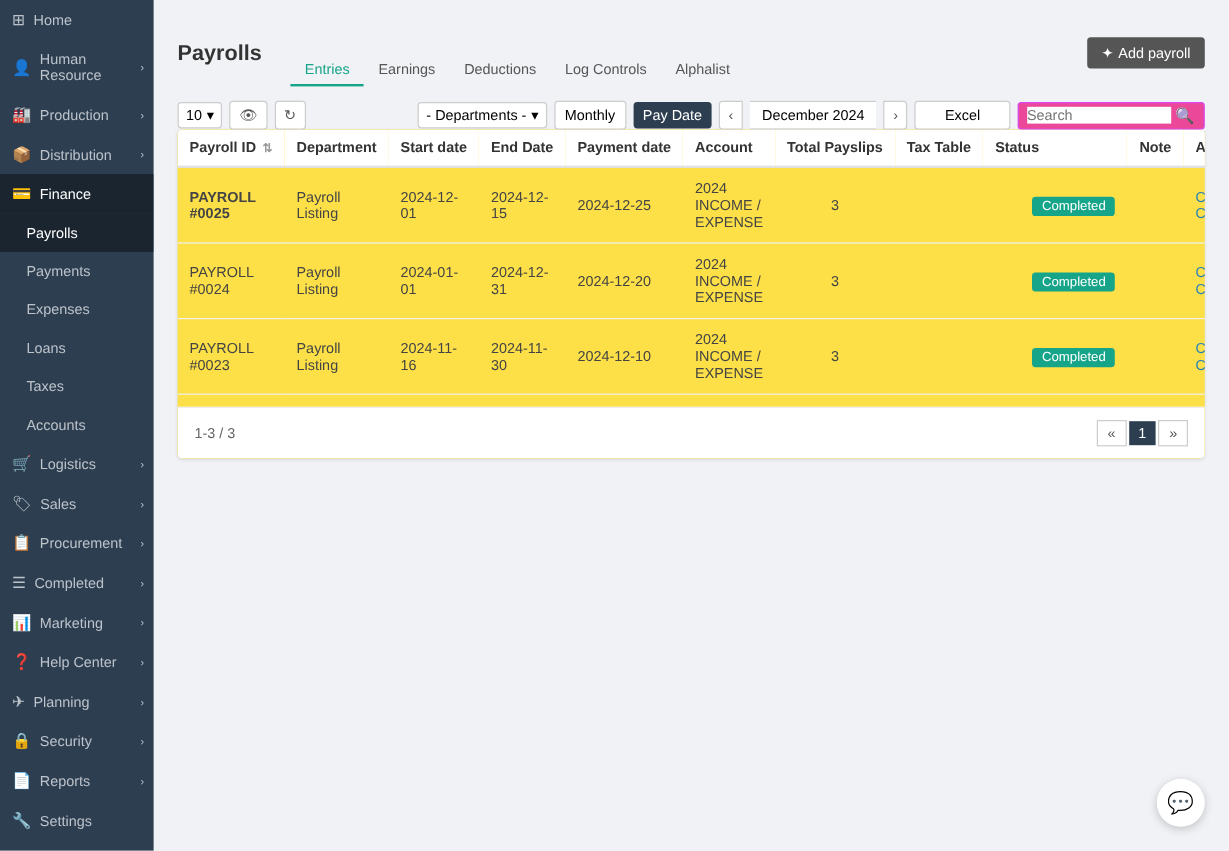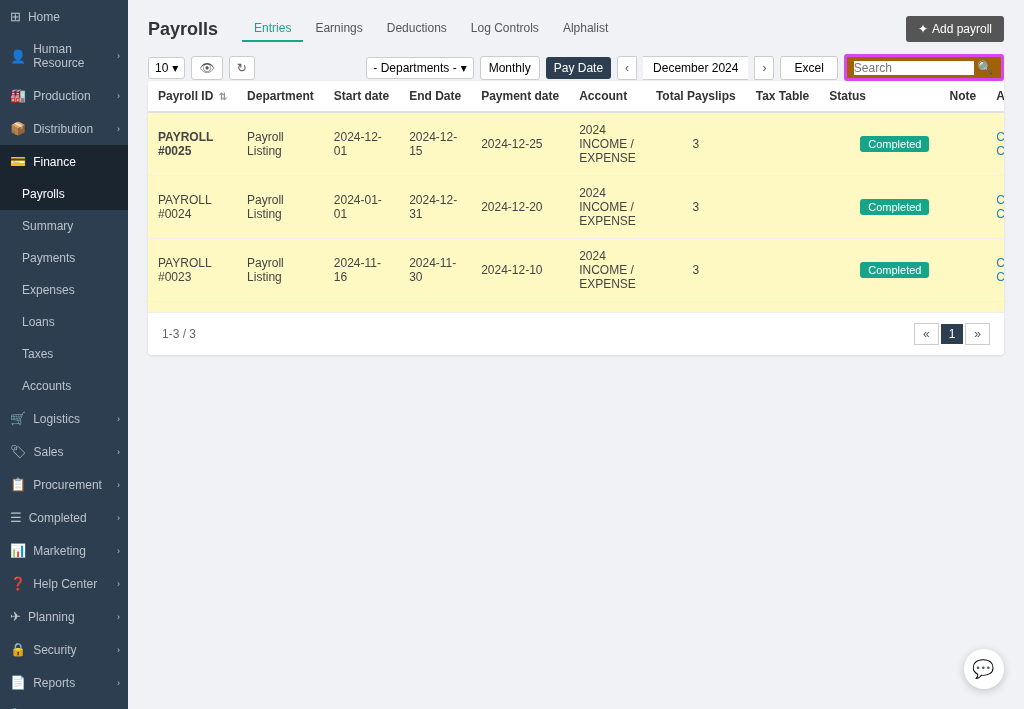--- a/index.html
+++ b/index.html
@@ -56,20 +56,21 @@
       font-weight: bold;
       color: #333;
       margin-right: 8px;
     }
 
     
     .tabs {
       display: flex;
       gap: 0;
       border-bottom: none;
+      margin-top: 30px;
     }
     .tab {
       padding: 5px 12px;
       cursor: pointer;
       font-size: 12px;
       color: #555;
       border-bottom: 2px solid transparent;
     }
     .tab.active {
       color: #17a589;
@@ -146,43 +147,43 @@
       background: #fff;
       border-top: 1px solid #ccc;
       border-bottom: 1px solid #ccc;
       padding: 4px 10px;
       font-size: 12px;
     }
     .excel-btn {
       background: #fff;
       border: 1px solid #ccc;
       border-radius: 3px;
-      padding: 4px 13px;
+      padding: 4px 24px;
       font-size: 12px;
       cursor: pointer;
     }
     .search-box {
       display: flex;
-      align-items: flex-end;
-      background: #a16207;
-      border: 3px solid #d946ef;
+      align-items: flex-start;
+      background: #ec4899;
+      border: 1px solid #d946ef;
       border-radius: 3px;
       padding: 3px 7px;
       gap: 4px;
     }
     .search-box input {
       border: none;
       outline: none;
       font-size: 12px;
       width: 120px;
     }
 
     
     .table-container {
-      background: #fef9c3;
+      background: #fde047;
       border-radius: 4px;
       overflow: hidden;
       box-shadow: 0 1px 3px rgba(0,0,0,0.1);
     }
     table {
       width: 100%;
       border-collapse: collapse;
       font-size: 12px;
     }
     thead th {
@@ -297,23 +298,20 @@
     <span class="arrow">›</span>
   </div>
 
   <div class="sidebar-item active">
     <span class="icon">💳</span>
     <span>Finance</span>
   </div>
 
   <div class="sidebar-item active" style="padding-left:22px;background:#1a252f;color:#fff;">
     <span>Payrolls</span>
-  </div>
-  <div class="sidebar-item" style="padding-left:22px;">
-    <span>Summary</span>
   </div>
   <div class="sidebar-item" style="padding-left:22px;">
     <span>Payments</span>
   </div>
   <div class="sidebar-item" style="padding-left:22px;">
     <span>Expenses</span>
   </div>
   <div class="sidebar-item" style="padding-left:22px;">
     <span>Loans</span>
   </div>

